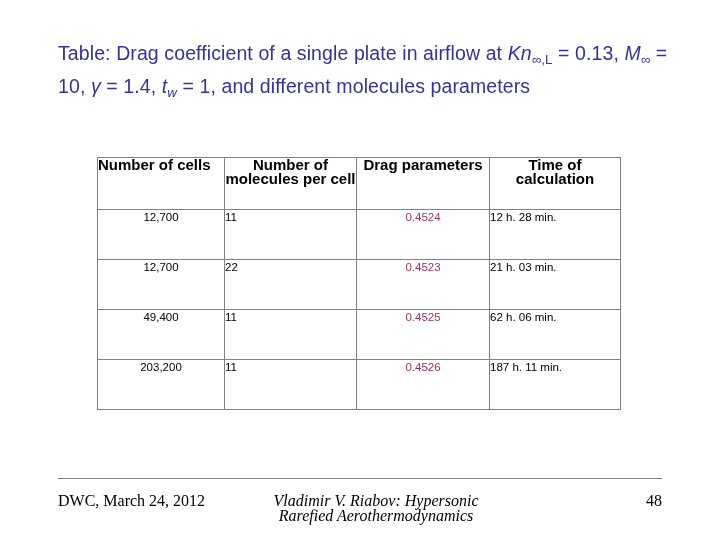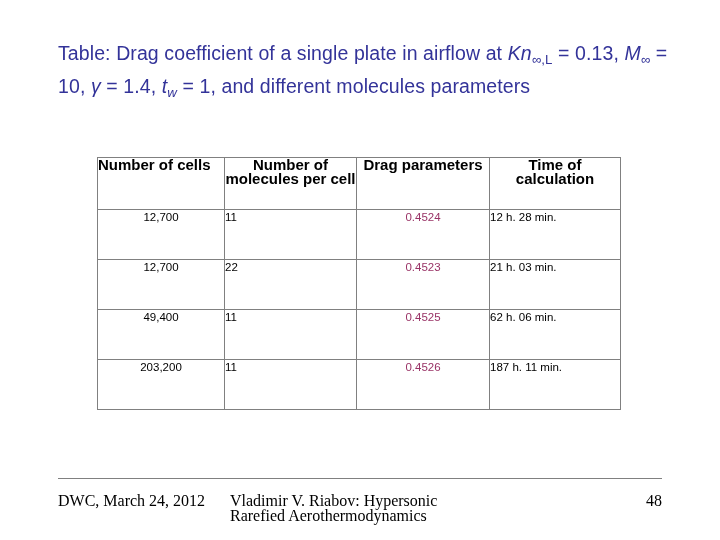--- a/index.html
+++ b/index.html
@@ -102,22 +102,24 @@
     top: 493px;
     font-family: "Liberation Serif", serif;
     font-size: 16px;
     color: #000000;
     line-height: 15px;
   }
   .footer-left {
     left: 58px;
   }
   .footer-center {
-    left: 230px;
+    left: 246px;
     width: 260px;
+    text-align: center;
+    font-style: italic;
   }
   .footer-right {
     left: 618px;
     width: 44px;
     text-align: right;
   }
 </style>
 </head>
 <body>
 

